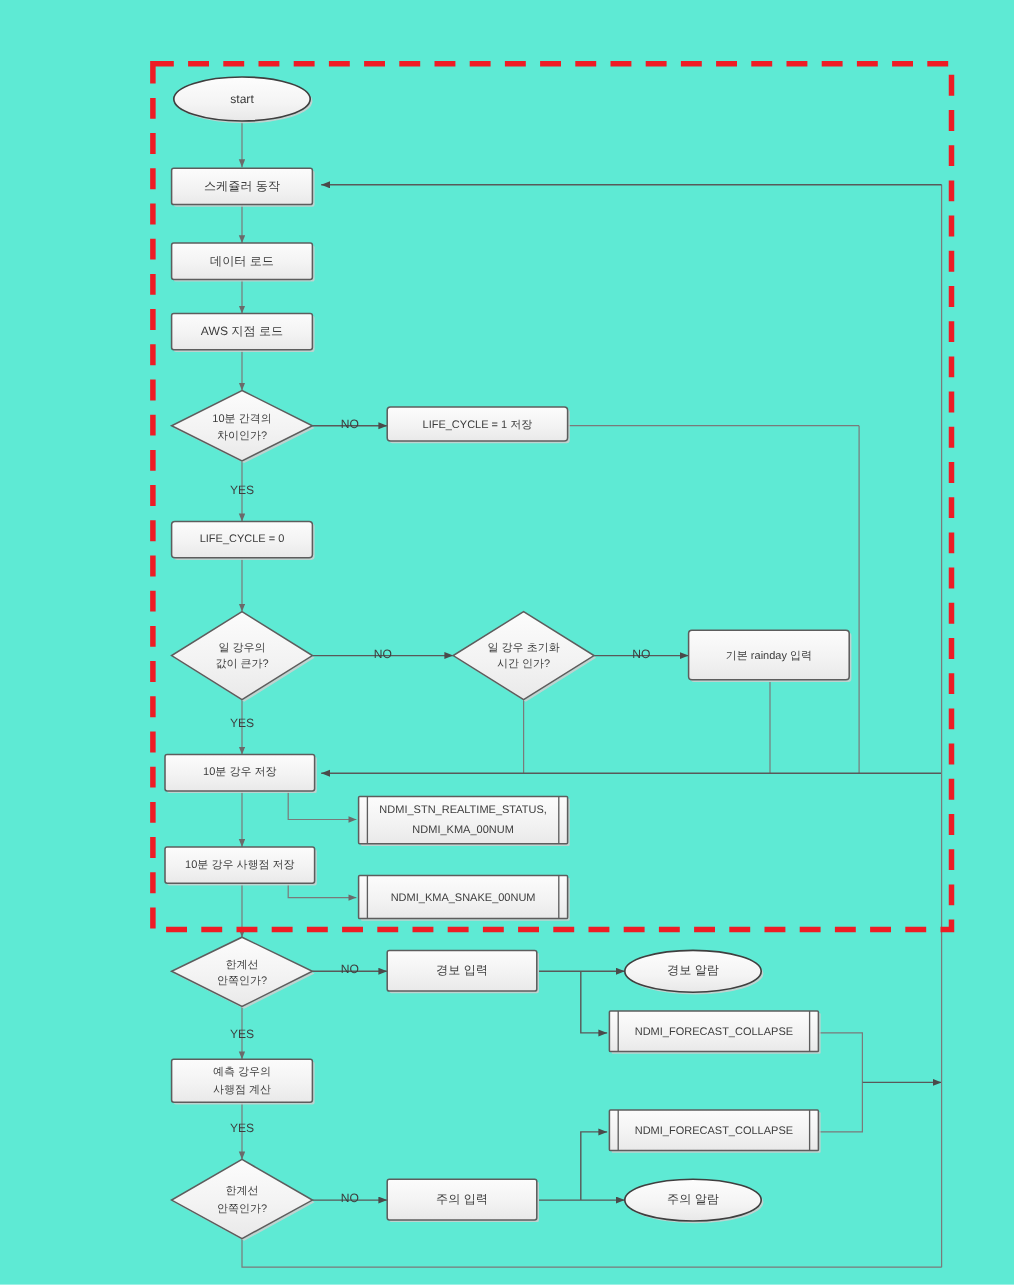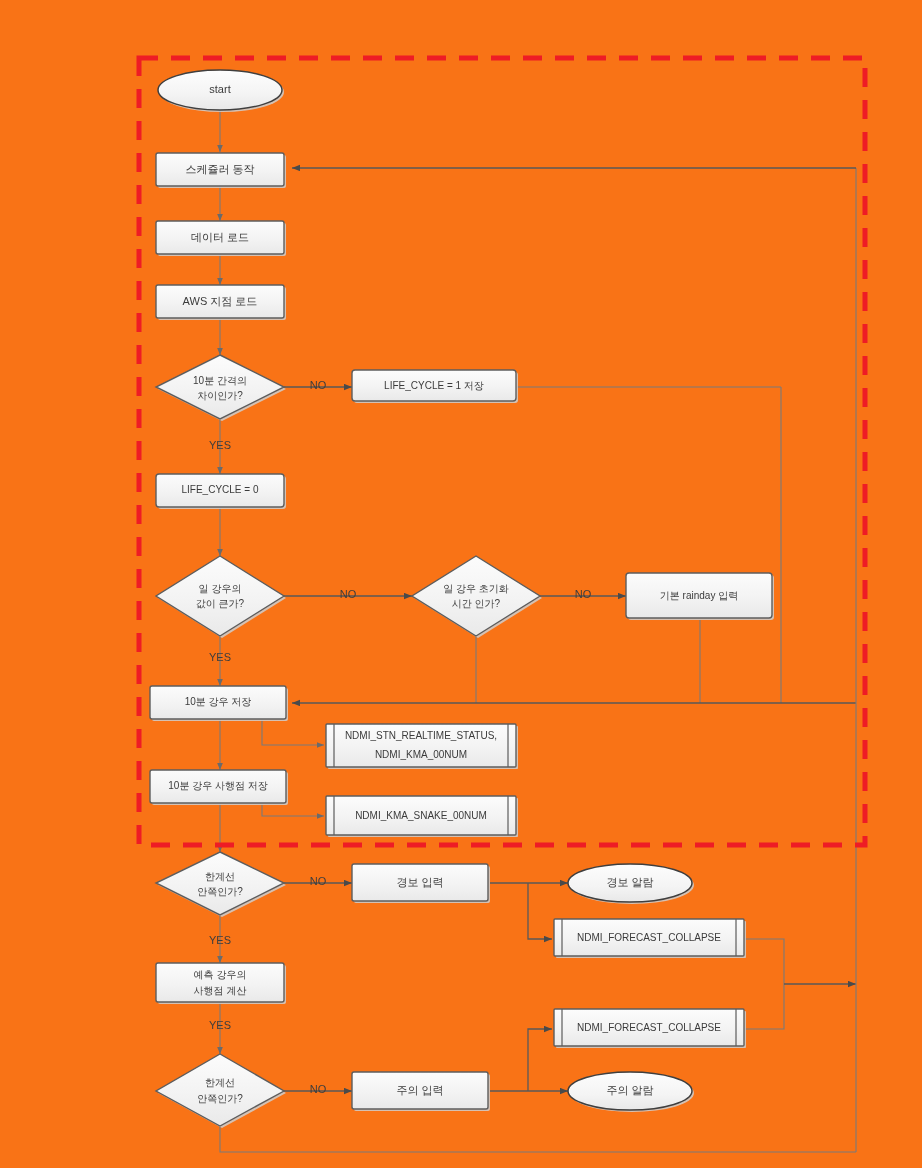--- a/index.html
+++ b/index.html
@@ -8,21 +8,21 @@
     padding: 0;
     background: #ffffff;
   }
   body {
     font-family: "Liberation Sans", "DejaVu Sans", sans-serif;
   }
   #stage {
     position: relative;
     width: 922px;
     height: 1168px;
-    background: #f97316;
+    background: #5eead4;
     overflow: hidden;
   }
   #stage svg {
     position: absolute;
     top: 0;
     left: 0;
   }
   .node-text {
     font-family: "Liberation Sans", "DejaVu Sans", sans-serif;
     font-size: 11px;

